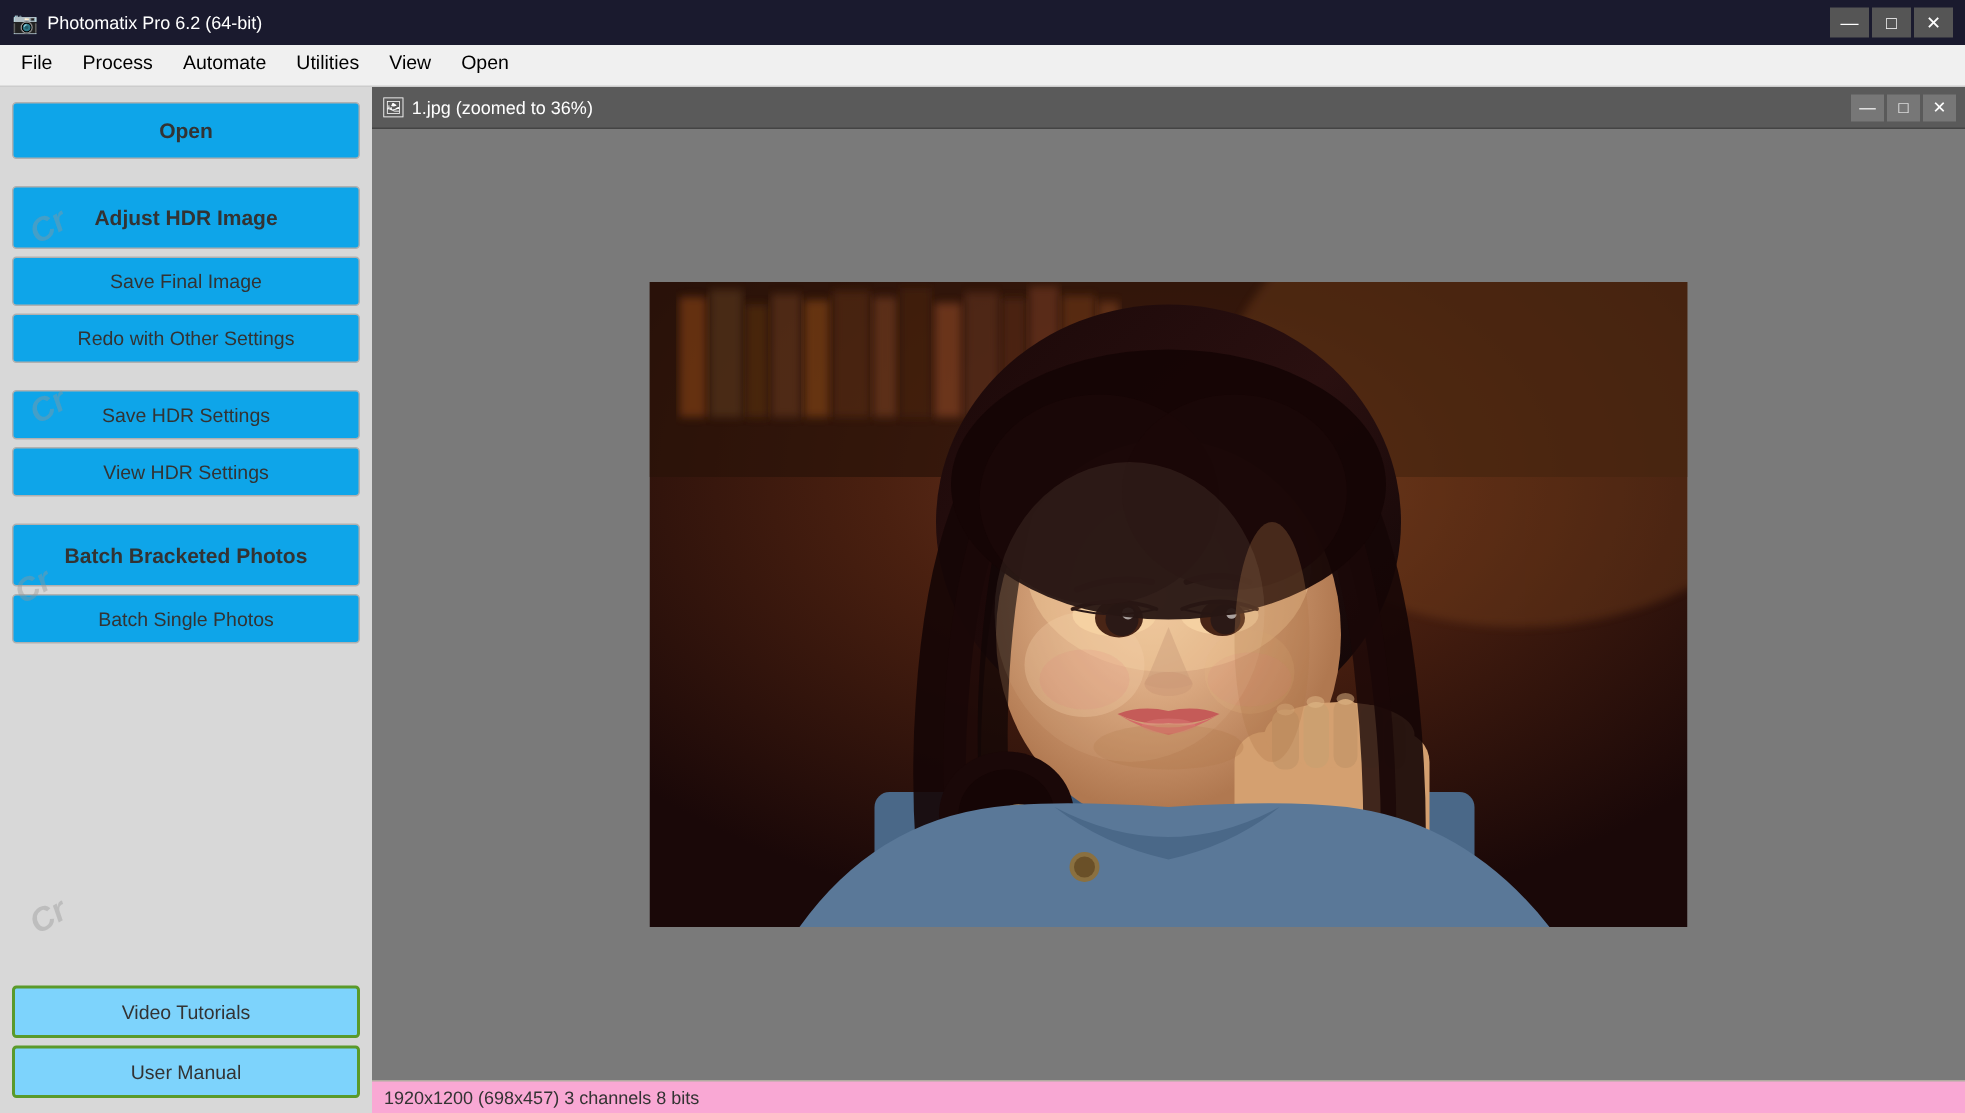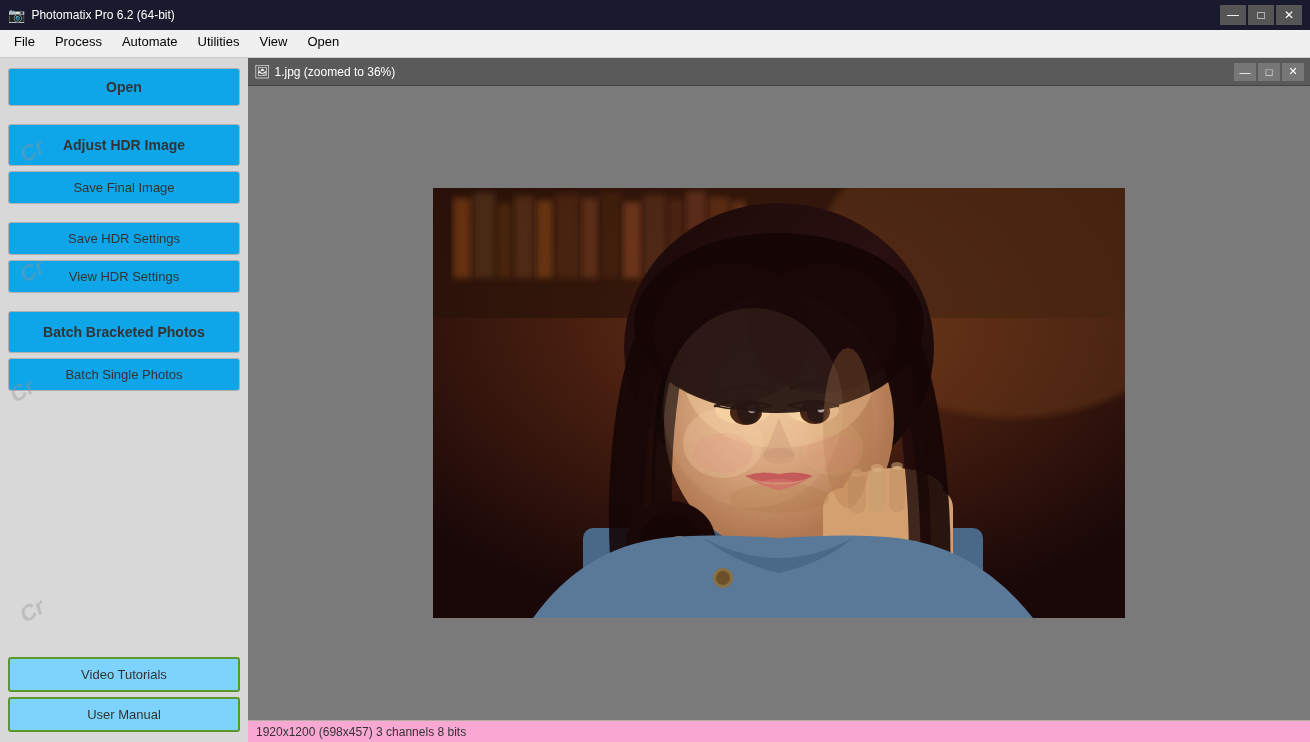--- a/index.html
+++ b/index.html
@@ -235,20 +235,21 @@
   <div class="sidebar">
     <span class="sidebar-watermark wm1">Cr</span>
     <span class="sidebar-watermark wm2">Cr</span>
     <span class="sidebar-watermark wm3">Cr</span>
     <span class="sidebar-watermark wm4">Cr</span>
 
     <button class="sidebar-btn bold-btn">Open</button>
     <div class="spacer"></div>
     <button class="sidebar-btn primary">Adjust HDR Image</button>
     <button class="sidebar-btn">Save Final Image</button>
+    <button class="sidebar-btn">Redo with Other Settings</button>
     <div class="spacer"></div>
     <button class="sidebar-btn">Save HDR Settings</button>
     <button class="sidebar-btn">View HDR Settings</button>
     <div class="spacer"></div>
     <button class="sidebar-btn primary">Batch Bracketed Photos</button>
     <button class="sidebar-btn">Batch Single Photos</button>
     <div class="spacer" style="flex:1;"></div>
     <button class="sidebar-btn green-border">Video Tutorials</button>
     <button class="sidebar-btn green-border">User Manual</button>
   </div>

